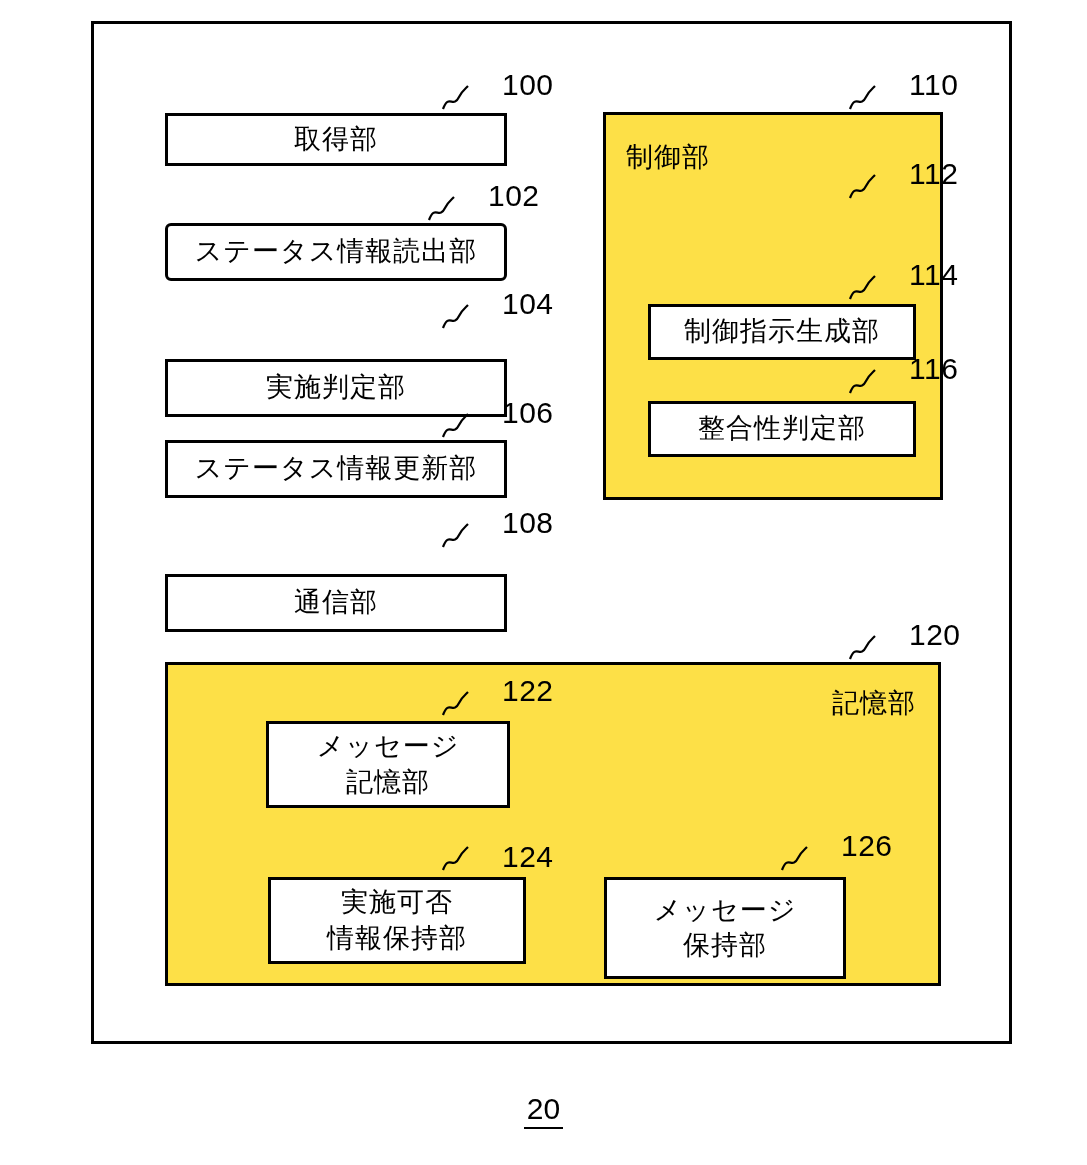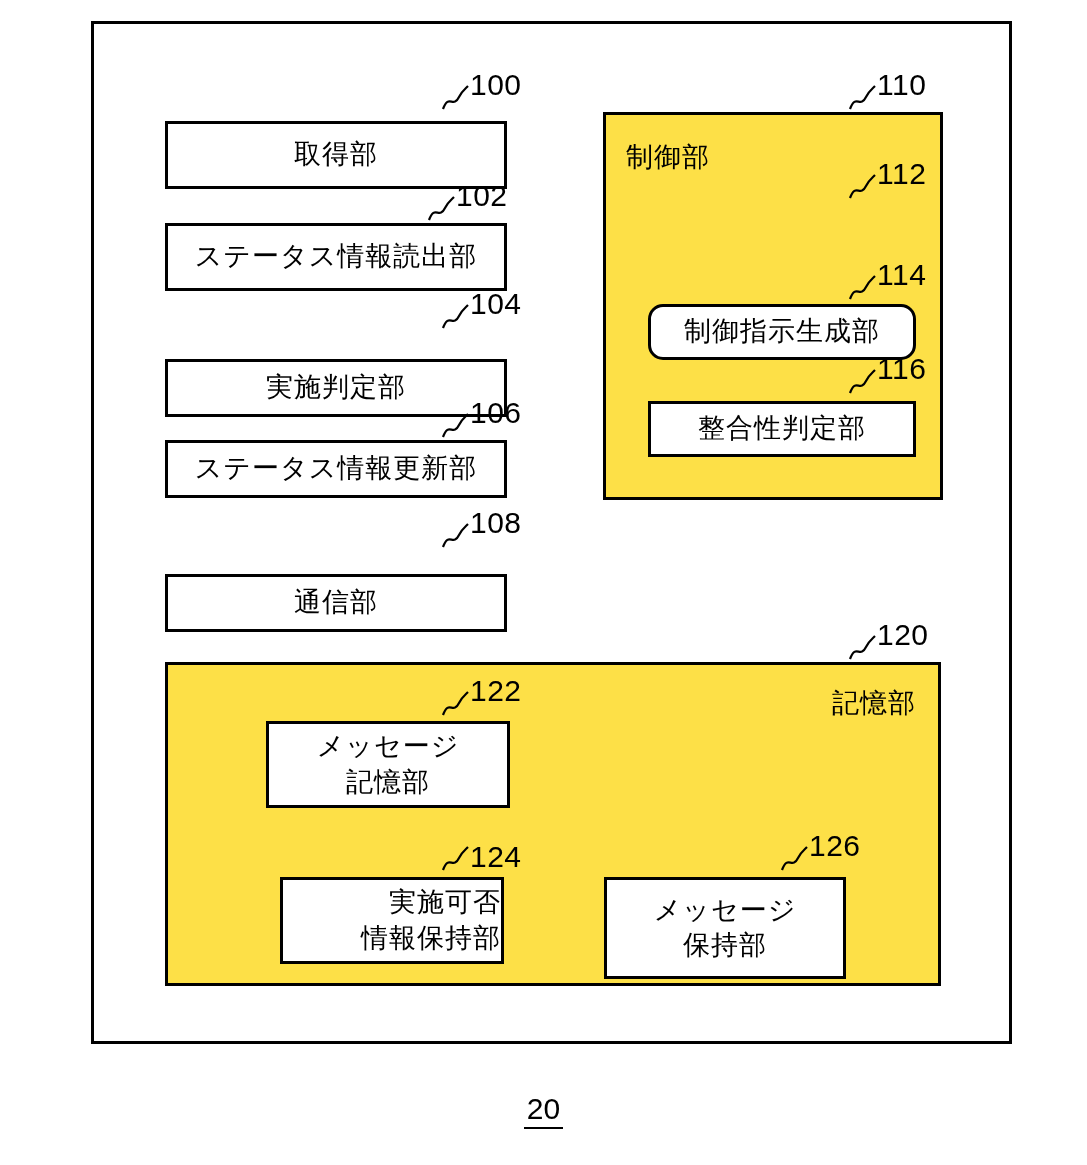--- a/index.html
+++ b/index.html
@@ -41,82 +41,83 @@
     letter-spacing:1px;
     white-space:nowrap;
   }
   .ref{
     position:absolute;
     display:flex;
     align-items:flex-start;
     font-size:30px;
     line-height:1;
     letter-spacing:0.5px;
+    gap:32px;
   }
   .ref .squig{margin-top:15px;margin-right:1px;}
   .caption{
     position:absolute;
     left:0;top:1092px;width:100%;
     text-align:center;
     font-size:30px;
   }
   .caption span{
     border-bottom:2px solid #000;
     padding:0 3px 2px 3px;
   }
 </style>
 </head>
 <body>
 
 <div class="figure">
 
   <div class="outer-box"></div>
 
-  <div class="block" style="left:165px;top:113px;width:342px;height:68px;margin-top:8px;">
+  <div class="block" style="left:165px;top:113px;width:342px;height:53px;">
     <span>取得部</span>
   </div>
 
-  <div class="block" style="left:165px;top:223px;width:342px;height:68px;">
+  <div class="block" style="left:165px;top:223px;width:342px;height:58px;border-radius:6px;">
     <span>ステータス情報読出部</span>
   </div>
 
   <div class="block" style="left:165px;top:331px;width:342px;height:58px;margin-top:28px;">
     <span>実施判定部</span>
   </div>
 
   <div class="block" style="left:165px;top:440px;width:342px;height:58px;">
     <span>ステータス情報更新部</span>
   </div>
 
   <div class="block" style="left:165px;top:574px;width:342px;height:58px;">
     <span>通信部</span>
   </div>
 
   <div class="group-box" style="left:603px;top:112px;width:340px;height:388px;">
     <span class="group-label" style="left:20px;top:24px;">制御部</span>
 
 
-    <div class="block" style="left:42px;top:189px;width:268px;height:56px;border-radius:15px;">
+    <div class="block" style="left:42px;top:189px;width:268px;height:56px;">
       <span>制御指示生成部</span>
     </div>
 
     <div class="block" style="left:42px;top:286px;width:268px;height:56px;">
       <span>整合性判定部</span>
     </div>
   </div>
 
   <div class="group-box" style="left:165px;top:662px;width:776px;height:324px;">
     <span class="group-label" style="right:22px;top:20px;">記憶部</span>
 
     <div class="block" style="left:98px;top:56px;width:244px;height:87px;">
       <span>メッセージ</span>
       <span>記憶部</span>
     </div>
 
-    <div class="block" style="left:112px;top:212px;width:224px;height:87px;align-items:flex-end;">
+    <div class="block" style="left:100px;top:212px;width:258px;height:87px;">
       <span>実施可否</span>
       <span>情報保持部</span>
     </div>
 
     <div class="block" style="left:436px;top:212px;width:242px;height:102px;">
       <span>メッセージ</span>
       <span>保持部</span>
     </div>
   </div>
 

